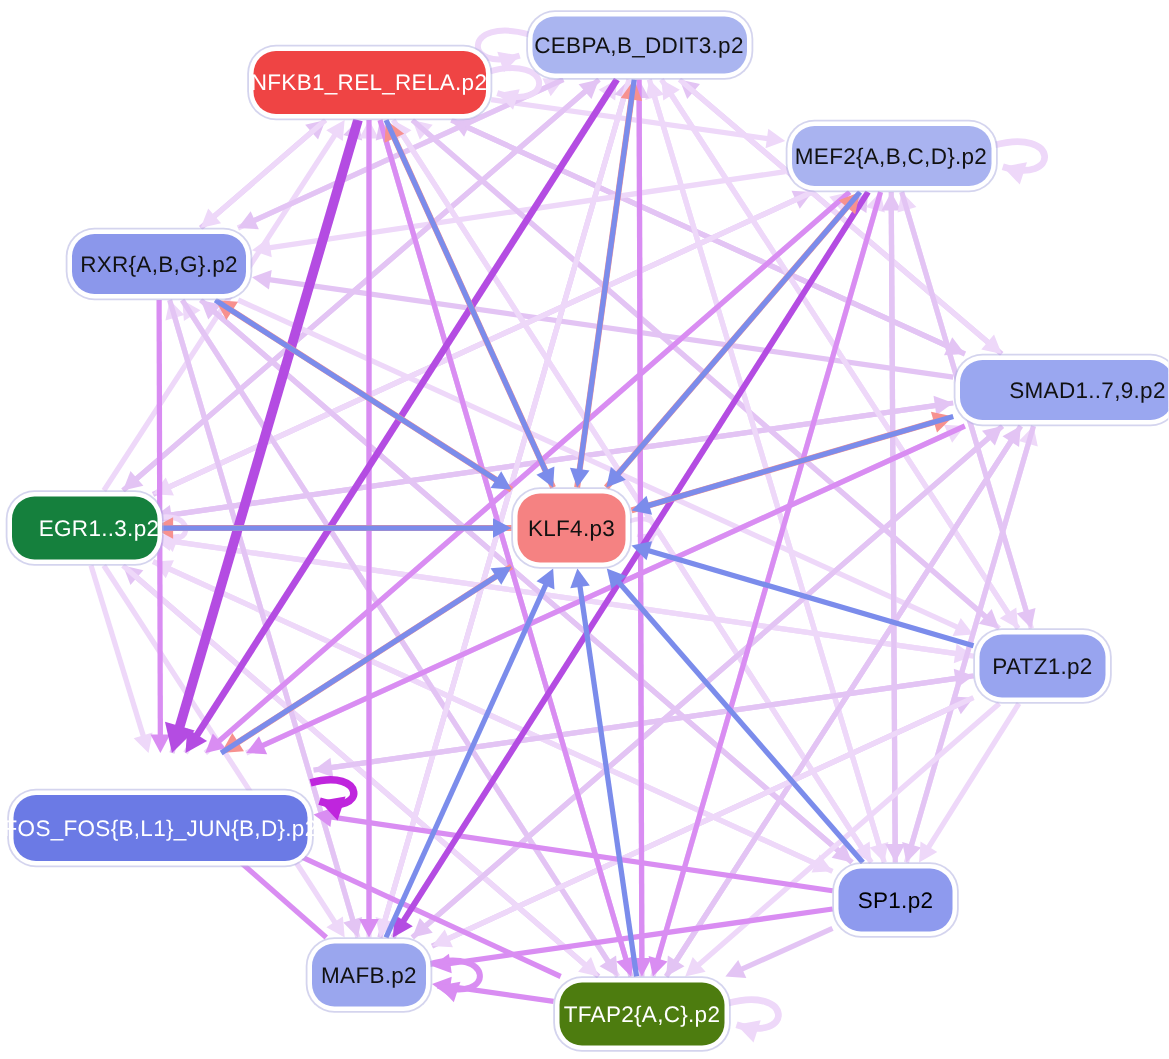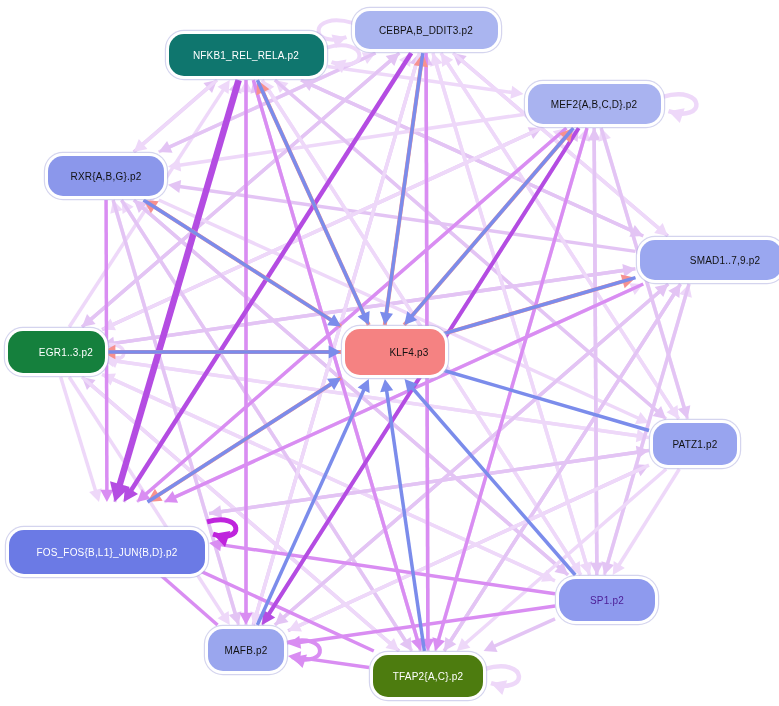--- a/index.html
+++ b/index.html
@@ -1,21 +1,21 @@
 <!DOCTYPE html>
 <html><head>
 <meta charset="utf-8">
 <style>
   html,body{margin:0;padding:0;background:#ffffff;}
   #stage{position:relative;width:779px;height:706px;background:#ffffff;overflow:hidden;
          font-family:"Liberation Sans",sans-serif;}
   #edge-layer{position:absolute;left:0;top:0;width:779px;height:706px;}
   #node-layer{position:absolute;left:0;top:0;width:779px;height:706px;pointer-events:none;}
   .node{position:absolute;display:flex;align-items:center;justify-content:center;
-        border-radius:15px;font-size:10px;letter-spacing:.2px;white-space:nowrap;
+        border-radius:15px;font-size:15px;letter-spacing:.2px;white-space:nowrap;
         box-shadow:0 0 0 3px #ffffff,0 0 0 4.2px rgba(176,176,224,.55);
         pointer-events:auto;cursor:pointer;}
   .node span{pointer-events:none;}
 </style>
 </head>
 <body>
 
 <div id="stage">
   <svg id="edge-layer" xmlns="http://www.w3.org/2000/svg" viewBox="0 0 779 706">
       <line x1="158.60273972602738" y1="152" x2="368.36082804420244" y2="56.297872204832636" stroke="#eed8f9" stroke-width="3.5"></line>
@@ -235,48 +235,48 @@
       <line x1="147.47727272727272" y1="502" x2="334.31525211065554" y2="381.9872833157833" stroke="#7b8ceb" stroke-width="3.5"></line>
       <polygon points="341,377.6934306569343 334.16242225280405,389.90001312505575 327.05554214407346,378.83589295578207" fill="#7b8ceb"></polygon>
       <line x1="575.2258064516129" y1="575" x2="409.73425204972744" y2="384.9911782793167" stroke="#7b8ceb" stroke-width="3.5"></line>
       <polygon points="404.51612903225805,379 417.5854577235424,383.9945743121083 407.66928473763744,392.6312411062835" fill="#7b8ceb"></polygon>
       <line x1="257.3255033557047" y1="625" x2="365.4899431787824" y2="386.2370143164655" stroke="#7b8ceb" stroke-width="3.5"></line>
       <polygon points="368.7684563758389,379 369.6613111457713,392.9626621874129 357.68311879063964,387.5362998788801" fill="#7b8ceb"></polygon>
       <line x1="424.37345679012344" y1="651" x2="386.0572440439236" y2="386.86270362194136" stroke="#7b8ceb" stroke-width="3.5"></line>
       <polygon points="384.9166666666667,379 393.19651649969217,390.27817413159363 380.1827276225961,392.1659768390736" fill="#7b8ceb"></polygon>
     </svg>
   <div id="node-layer">
-      <div class="node" style="left: 168.5px; top: 34px; width: 155px; height: 42px; background: #0f766e; color: rgb(255, 255, 255);">
+      <div class="node" style="left: 168.5px; top: 34px; width: 155px; height: 42px; background: #ef4444; color: rgb(255, 255, 255);">
         <span>NFKB1_REL_RELA.p2</span>
       </div>
       <div class="node" style="left: 354.5px; top: 11px; width: 143px; height: 38px; background: rgb(170, 181, 240); color: rgb(17, 17, 17);">
         <span>CEBPA,B_DDIT3.p2</span>
       </div>
       <div class="node" style="left: 527.5px; top: 84px; width: 133px; height: 40px; background: rgb(169, 179, 240); color: rgb(17, 17, 17);">
         <span>MEF2{A,B,C,D}.p2</span>
       </div>
       <div class="node" style="left: 48px; top: 156px; width: 116px; height: 40px; background: rgb(139, 151, 235); color: rgb(17, 17, 17);">
         <span>RXR{A,B,G}.p2</span>
       </div>
       <div class="node" style="left: 639.5px; top: 240px; width: 113px; height: 40px; background: rgb(154, 167, 240); color: rgb(17, 17, 17); padding-left: 29px;">
         <span>SMAD1..7,9.p2</span>
       </div>
       <div class="node" style="left: 8px; top: 331px; width: 78px; height: 42px; background: #15803d; color: rgb(255, 255, 255); padding-left: 19px;">
         <span>EGR1..3.p2</span>
       </div>
-      <div class="node" style="left: 345px; top: 329px; width: 72px; height: 46px; background: rgb(245, 130, 130); color: rgb(17, 17, 17); padding-left: 28px;">
+      <div class="node" style="left: 345px; top: 329px; width: 72px; height: 46px; background: rgb(245, 130, 130); color: rgb(17, 17, 17);">
         <span>KLF4.p3</span>
       </div>
       <div class="node" style="left: 653px; top: 423px; width: 84px; height: 42px; background: rgb(152, 164, 239); color: rgb(17, 17, 17);">
         <span>PATZ1.p2</span>
       </div>
       <div class="node" style="left: 9px; top: 506px; width: 196px; height: 44px; background: rgb(107, 122, 229); color: rgb(255, 255, 255); margin-top: 24px;">
         <span>FOS_FOS{B,L1}_JUN{B,D}.p2</span>
       </div>
-      <div class="node" style="left: 559px; top: 579px; width: 96px; height: 42px; background: rgb(142, 154, 238); color: #4c1d95; border-radius: 17px;">
+      <div class="node" style="left: 559px; top: 579px; width: 76px; height: 42px; background: rgb(142, 154, 238); color: #000000;">
         <span>SP1.p2</span>
       </div>
       <div class="node" style="left: 208px; top: 629px; width: 76px; height: 42px; background: rgb(154, 166, 238); color: rgb(17, 17, 17);">
         <span>MAFB.p2</span>
       </div>
       <div class="node" style="left: 373px; top: 655px; width: 110px; height: 42px; background: #4d7c0f; color: rgb(255, 255, 255);">
         <span>TFAP2{A,C}.p2</span>
       </div>
     </div>
 </div>

